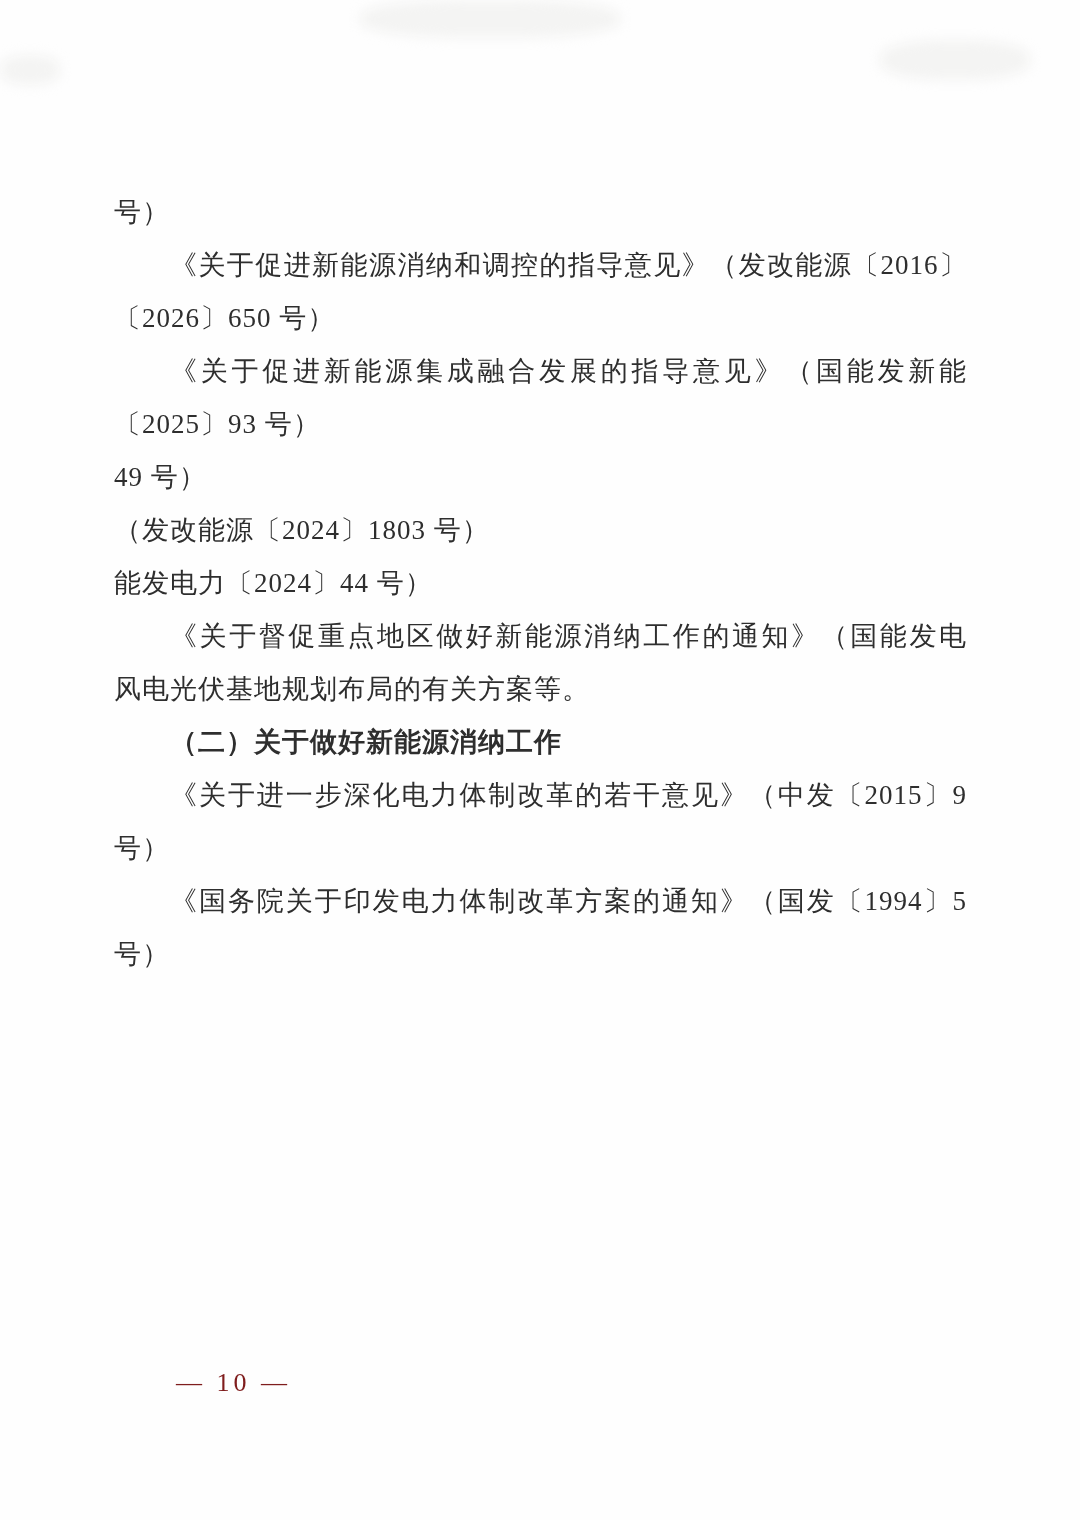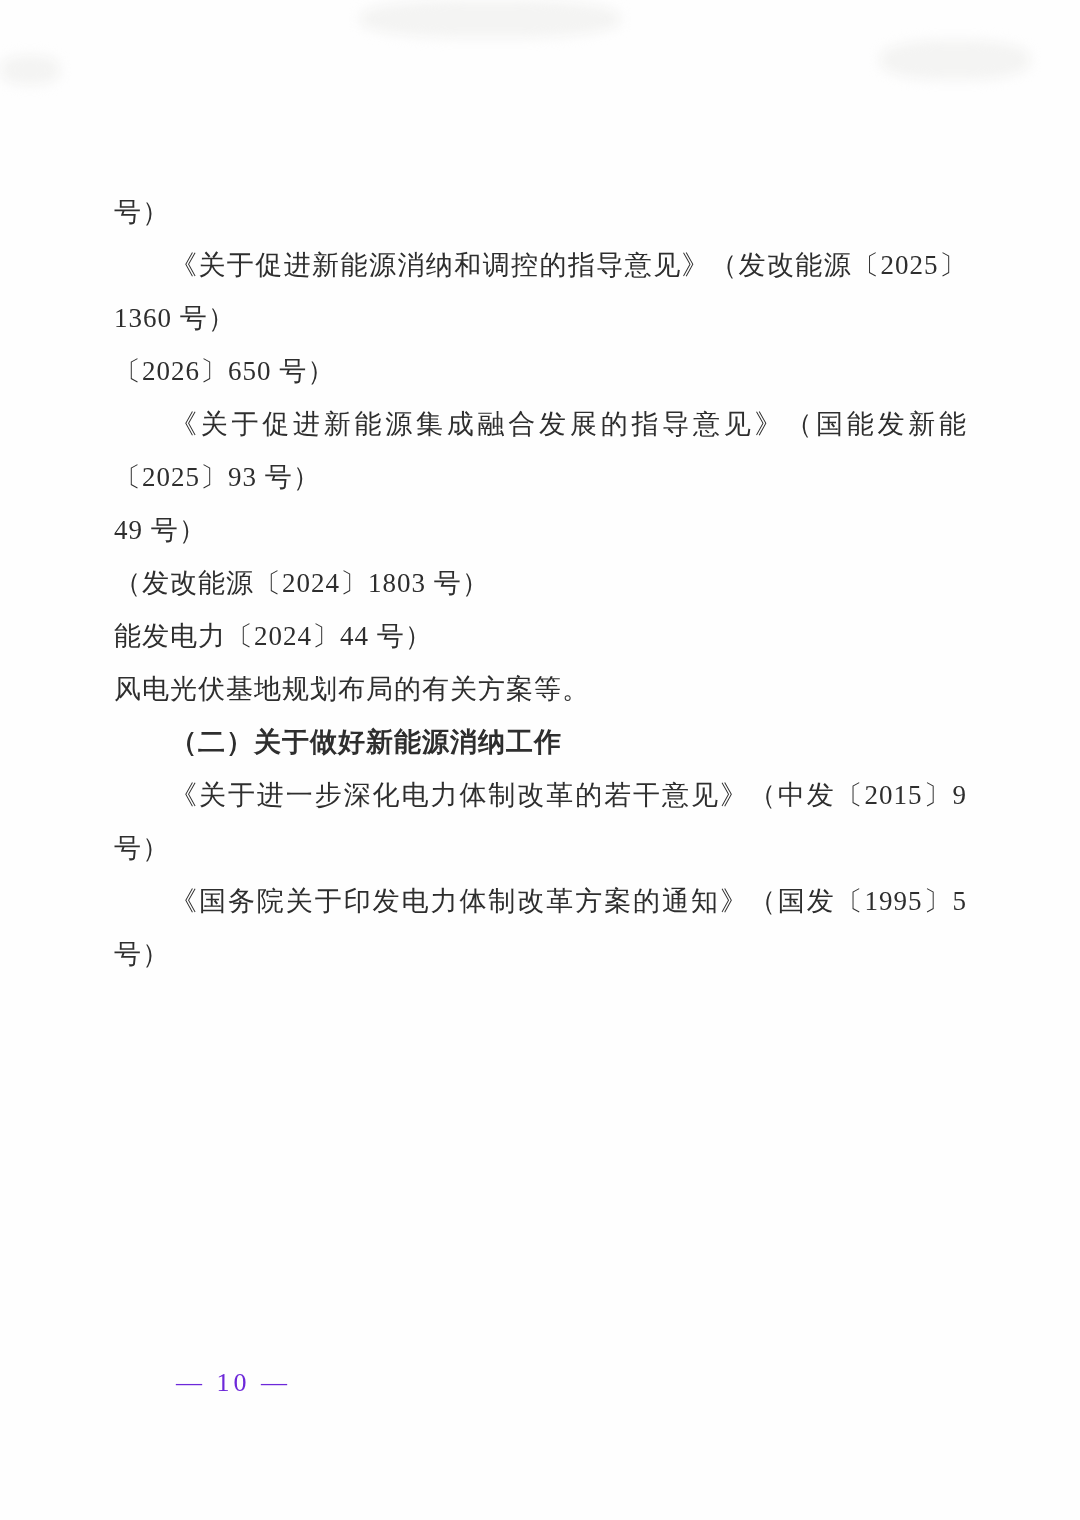--- a/index.html
+++ b/index.html
@@ -51,43 +51,43 @@
   }
   .line.bold {
     font-weight: bold;
   }
   .page-number {
     position: absolute;
     left: 176px;
     top: 1368px;
     font-size: 26px;
     letter-spacing: 4px;
-    color: #6d28d9;
+    color: #7f1d1d;
   }
 </style>
 </head>
 <body>
 
 <div class="page">
   <div class="artifact a1"></div>
   <div class="artifact a2"></div>
   <div class="artifact a3"></div>
 
   <div class="body-text">
       <div class="line">号）</div>
-      <div class="line indent justify">《关于促进新能源消纳和调控的指导意见》（发改能源〔2025〕</div>
-      <div class="line">1360 号）</div>
+      <div class="line indent justify">《关于促进新能源消纳和调控的指导意见》（发改能源〔2016〕</div>
       <div class="line">〔2026〕650 号）</div>
       <div class="line indent justify">《关于促进新能源集成融合发展的指导意见》（国能发新能</div>
       <div class="line">〔2025〕93 号）</div>
       <div class="line">49 号）</div>
       <div class="line">（发改能源〔2024〕1803 号）</div>
       <div class="line">能发电力〔2024〕44 号）</div>
+      <div class="line indent justify">《关于督促重点地区做好新能源消纳工作的通知》（国能发电</div>
       <div class="line">风电光伏基地规划布局的有关方案等。</div>
       <div class="line indent bold">（二）关于做好新能源消纳工作</div>
       <div class="line indent justify">《关于进一步深化电力体制改革的若干意见》（中发〔2015〕9</div>
       <div class="line">号）</div>
-      <div class="line indent justify">《国务院关于印发电力体制改革方案的通知》（国发〔1995〕5</div>
+      <div class="line indent justify">《国务院关于印发电力体制改革方案的通知》（国发〔1994〕5</div>
       <div class="line">号）</div>
     </div>
 
   <div class="page-number">— 10 —</div>
 </div>
 
 </body></html>

